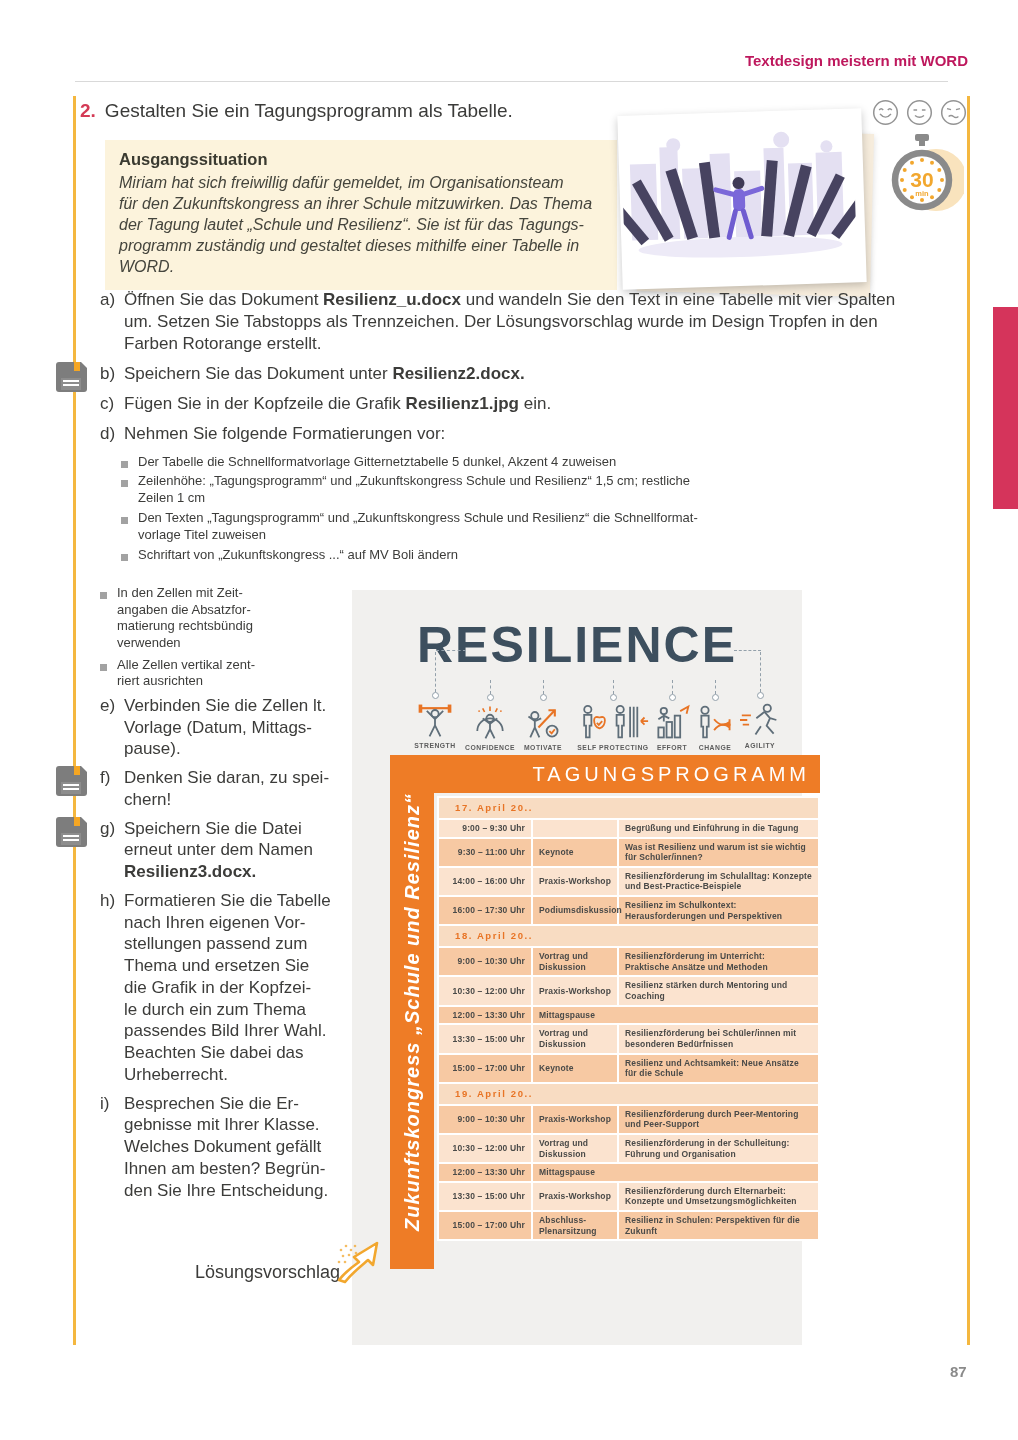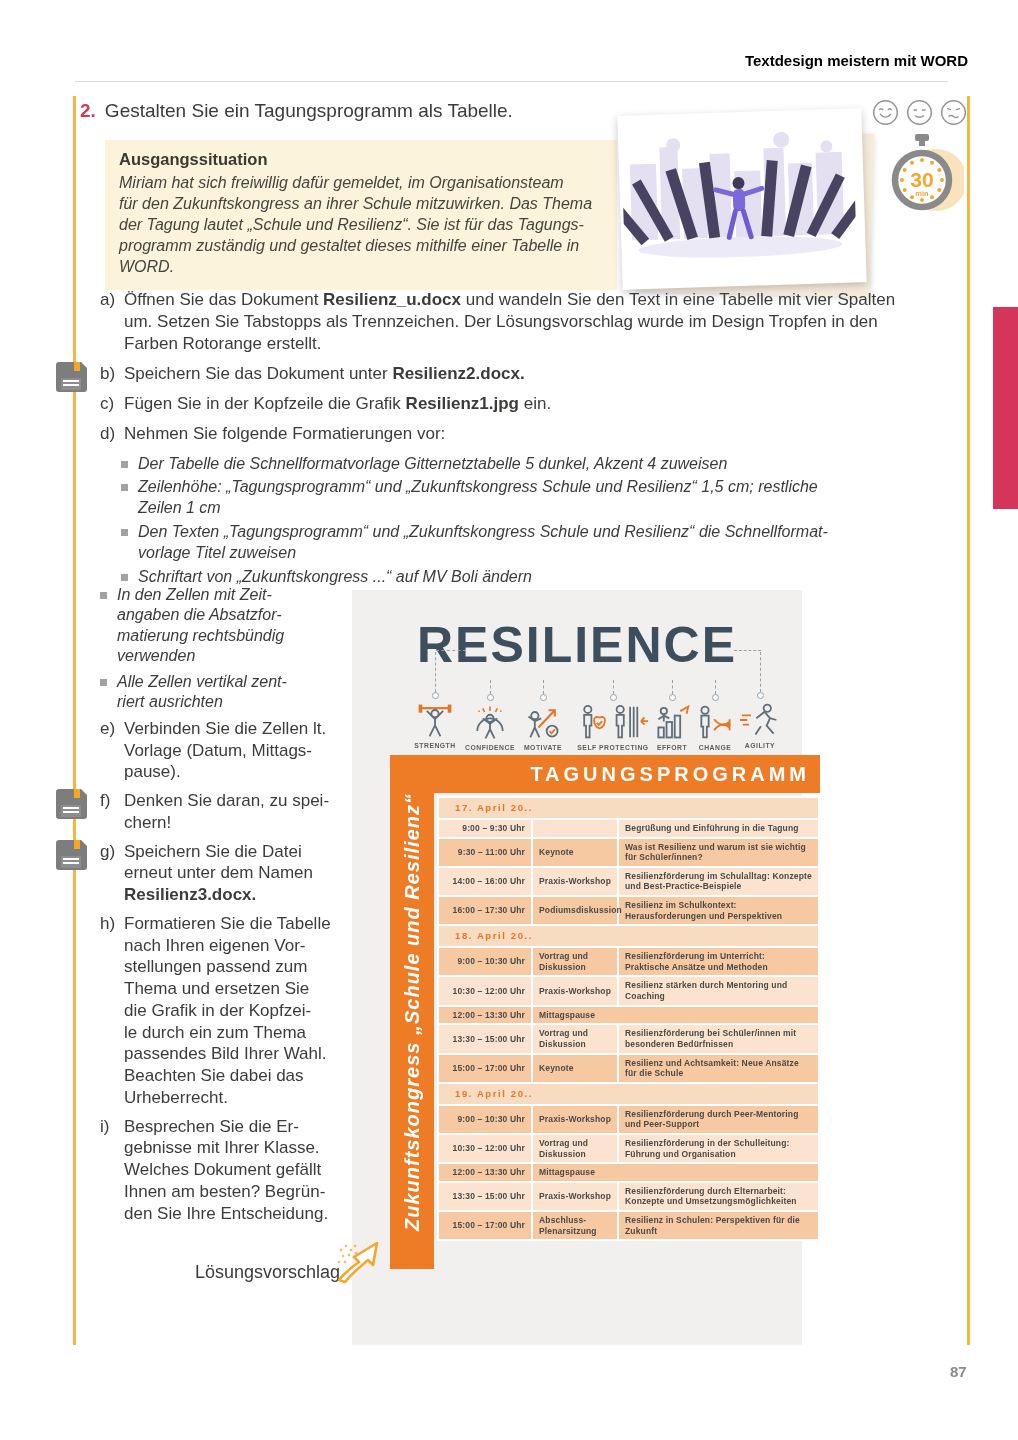--- a/index.html
+++ b/index.html
@@ -1,18 +1,18 @@
 <!DOCTYPE html>
 <html lang="de"><head>
 <meta charset="utf-8">
 <style>
   html,body{margin:0;padding:0;background:#ffffff;}
   .page{position:relative;width:1018px;height:1440px;background:#fff;
         font-family:"Liberation Sans",sans-serif;color:#3c3c3a;overflow:hidden;}
-  .running-head{position:absolute;top:52px;right:50px;font-size:15px;font-weight:700;color:#000000;}
+  .running-head{position:absolute;top:52px;right:50px;font-size:15px;font-weight:700;color:#be185d;}
   .head-rule{position:absolute;top:81px;left:75px;width:873px;height:1px;background:#d9d9d9;}
   .vline{position:absolute;top:96px;width:3px;height:1249px;background:#f4b73f;}
   .vline-left{left:73px;}.vline-right{left:967px;}
   .edge-tab{position:absolute;left:993px;top:307px;width:25px;height:202px;background:#d5345b;}
   .pagenum{position:absolute;left:950px;top:1363px;font-size:15px;color:#8a8a8a;font-weight:700;}
 
   .task-head{position:absolute;left:80px;top:100px;font-size:19px;}
   .task-num{color:#d43a55;font-weight:700;margin-right:9px;}
   .task-title{color:#3b3b39;}
 
@@ -33,42 +33,42 @@
   .tasks-wide{position:absolute;left:100px;top:289px;width:860px;}
   .col-narrow{position:absolute;left:100px;top:583px;width:238px;}
   .task-item{position:relative;display:flex;margin-bottom:8px;font-size:17px;line-height:1.3;}
   .col-narrow .task-item{margin-bottom:7px;line-height:1.28;}
   .task-label{flex:0 0 24px;}
   .task-text{flex:1;white-space:pre-line;}
   .b{font-weight:700;}
   .floppy{position:absolute;left:-48px;top:-4px;}
 
   .bullets{margin:2px 0 4px 0;}
-  .bullet{display:flex;margin-bottom:3px;font-size:16px;line-height:1.3;font-style:italic;}
+  .bullet{display:flex;margin-bottom:3px;font-size:13px;line-height:1.3;}
   .tasks-wide .bullet{padding-left:21px;}
   .col-narrow .bullet{line-height:1.28;margin-bottom:5px;}
   .sq{flex:0 0 7px;width:7px;height:7px;background:#a2a2a2;margin:7px 10px 0 0;}
   .bullet-text{flex:1;white-space:pre-line;}
 
   .solution{position:absolute;left:195px;top:1262px;font-size:18px;color:#3b3b39;}
   .solution-arrow{position:absolute;left:136px;top:-26px;}
 
   
   .poster{position:absolute;left:352px;top:590px;width:450px;height:755px;background:#f1f0ee;}
   .poster-title{position:absolute;left:0;top:26px;width:100%;text-align:center;
                 font-size:50px;font-weight:700;letter-spacing:2px;color:#3d4f5e;}
   .icon-col{position:absolute;top:90px;text-align:center;}
   .icon-dash{margin:0 auto;width:0;border-left:1.5px dashed #93a0aa;height:14px;}
   .icon-dot{margin:0 auto 1px auto;width:5px;height:5px;border:1.3px solid #93a0aa;border-radius:50%;background:#fff;}
   .icon-glyph{height:40px;display:flex;align-items:flex-end;justify-content:center;}
   .icon-label{margin-top:2px;font-size:6.8px;font-weight:700;letter-spacing:.5px;color:#5c5c5c;white-space:nowrap;}
   .elbow{position:absolute;border-top:1.5px dashed #93a0aa;height:0;top:60px;}
 
   .poster-banner{position:absolute;left:38px;top:165px;width:430px;height:38px;background:#ee7c26;
-                 color:#fff;font-weight:700;font-size:20px;letter-spacing:4px;line-height:38px;
+                 color:#fff;font-weight:400;font-size:20px;letter-spacing:4px;line-height:38px;
                  text-align:right;padding-right:10px;box-sizing:border-box;}
   .poster-bar{position:absolute;left:38px;top:165px;width:44px;height:514px;background:#ee7c26;
               display:flex;align-items:center;justify-content:center;}
   .poster-bar-text{writing-mode:vertical-rl;transform:rotate(180deg);color:#fff;
                    font-style:italic;font-weight:700;font-size:20px;letter-spacing:1px;white-space:nowrap;}
 
   .schedule{position:absolute;left:85px;top:206px;width:383px;border-collapse:separate;
             border-spacing:2px;background:#fff;table-layout:fixed;}
   .schedule td{vertical-align:middle;font-size:8.5px;font-weight:700;color:#4a4a48;
                line-height:1.25;padding:3px 6px;letter-spacing:.15px;}

